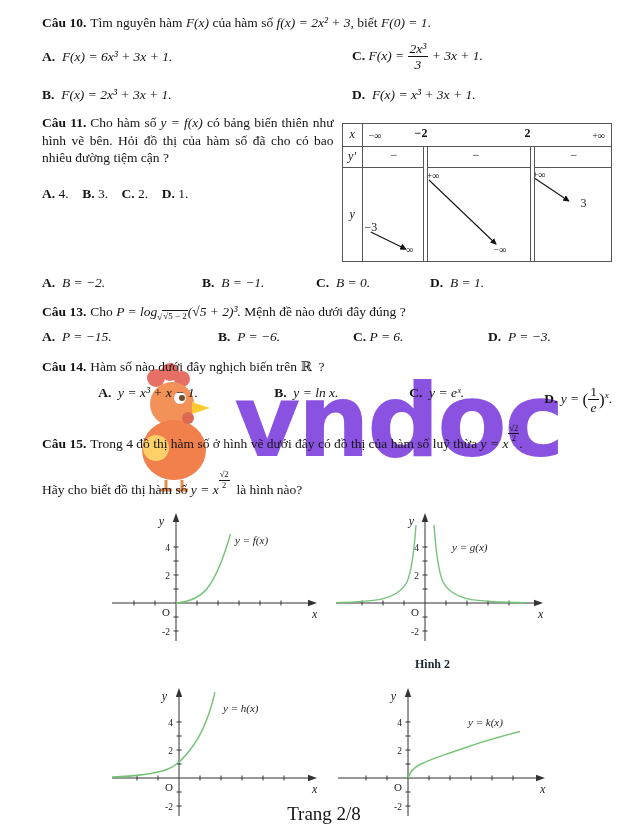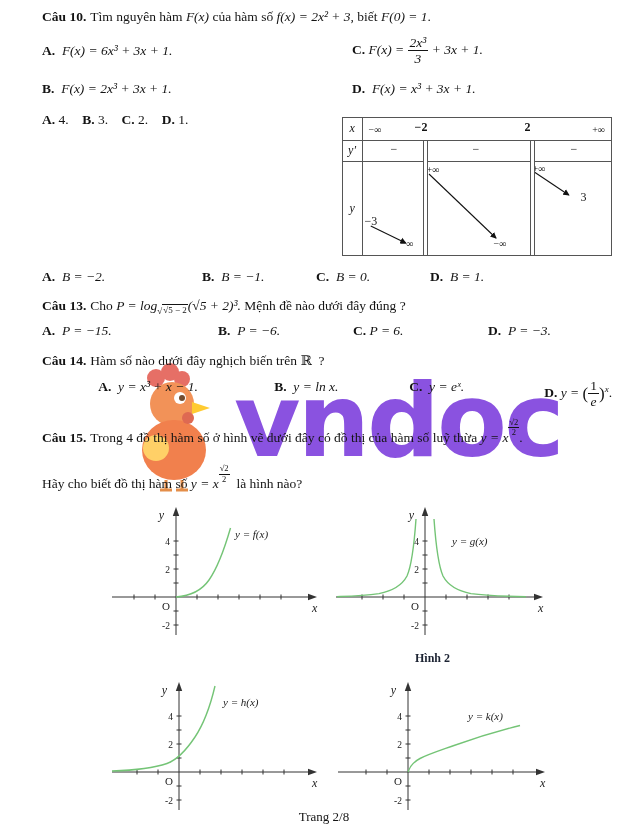--- a/index.html
+++ b/index.html
@@ -5,21 +5,21 @@
   html,body{margin:0;padding:0;}
   body{width:640px;height:831px;position:relative;background:#fff;color:#141414;
        font-family:"Liberation Serif","DejaVu Serif",serif;font-size:13.5px;overflow:hidden;}
   .content{position:absolute;inset:0;padding:8px 28px 0 42px;z-index:1;}
   p{margin:0;line-height:1.32;}
   .pw{white-space:pre-wrap;}
   .b{font-weight:700;}
   .mi{font-style:italic;}
   .qlabel{font-weight:700;margin-right:4px;}
   .qline{margin-top:10px;}
-  .qline.first{margin-top:0;}
+  .qline.first{margin-top:6px;}
 
   
   .optgrid2{display:grid;grid-template-columns:310px 1fr;align-items:center;margin-top:9px;row-gap:14px;}
   .optrow{display:flex;margin-top:5px;}
   .optrow .o1{width:160px;} .optrow .o2{width:114px;} .optrow .o3{width:114px;}
   .optrow4 .o1{width:140px;} .optrow4 .o2{width:135px;margin-left:36px;} .optrow4 .o3{width:135px;}
 
   
   .frac{display:inline-block;vertical-align:-9px;text-align:center;line-height:1.12;}
   .fnum{display:block;border-bottom:1px solid #141414;padding:0 2px;}
@@ -30,21 +30,21 @@
   .bigp{font-size:27px;font-weight:400;vertical-align:-2px;line-height:0;}
   .mp{font-size:17px;vertical-align:-2px;}
   sub.base{font-size:9px;}
   .ol{border-top:1px solid #141414;padding:0 1px;}
   sup.ex{font-size:9px;}
 
   
   .q11row{display:flex;gap:8px;margin-top:10px;}
   .q11left{width:302px;}
   .q11left .jt{text-align:justify;}
-  .q11ans{margin-top:3px;}
+  .q11ans{margin-top:18px;}
   .bbt{position:relative;width:278px;height:137px;border:1px solid #555;margin-left:auto;margin-top:9px;font-size:12px;}
   .bbt .row{display:flex;}
   .lblc{width:19px;border-right:1px solid #555;display:flex;align-items:center;justify-content:center;font-style:italic;}
   .rowx{height:22px;border-bottom:1px solid #555;}
   .rowyp{height:20px;border-bottom:1px solid #555;}
   .rowy{height:93px;}
   .cellr{flex:1;position:relative;}
   .cellr span{position:absolute;}
   .inf{font-size:10px;}
   .dbar{position:absolute;top:23px;bottom:0;width:3px;background:#fff;border-left:1px solid #555;border-right:1px solid #555;z-index:2;}
@@ -52,21 +52,21 @@
   
   .graphs{display:grid;grid-template-columns:226px 226px;margin-top:8px;padding-left:62px;row-gap:10px;}
   .gcap{width:205px;text-align:center;font-weight:700;font-size:12px;color:#1d2433;margin-top:-4px;}
   .gsvg text{fill:#222;font-family:"Liberation Serif","DejaVu Serif",serif;}
   .gt{font-size:9.5px;}
   .ga{font-size:12px;font-style:italic;}
   .go{font-size:11px;}
   .gl{font-size:11px;font-style:italic;}
 
   
-  .footer{position:absolute;left:0;right:0;bottom:6px;text-align:center;font-size:13px;z-index:1;margin-left:8px;}
+  .footer{position:absolute;left:0;right:0;bottom:6px;text-align:center;font-size:19px;z-index:1;margin-left:8px;}
   .watermark{position:absolute;left:126px;top:358px;width:490px;height:140px;z-index:0;display:flex;align-items:center;}
   .wm-text{font-family:"DejaVu Sans",sans-serif;font-weight:700;font-size:102px;line-height:1;
            color:#6d28d9;opacity:0.8;letter-spacing:-3px;margin-left:4px;margin-top:-14px;}
 </style>
 </head>
 <body>
 
 <div class="watermark">
   <svg width="104" height="132" viewBox="0 0 104 132" opacity="0.85">
     <circle cx="30" cy="16" r="9" fill="#e2574c"></circle>
@@ -89,20 +89,21 @@
   <p class="qline first pw"><span class="qlabel">Câu 10.</span><span><span>Tìm nguyên hàm </span><span class="mi">F(x)</span><span> của hàm số </span><span class="mi">f(x) = 2x² + 3</span><span>, biết </span><span class="mi">F(0) = 1</span><span>.</span></span></p>
   <div class="optgrid2">
     <p class="pw"><span class="b">A.  </span><span class="mi">F(x) = 6x³ + 3x + 1.</span></p>
     <p><span class="b pw">C.</span>  <span class="mi">F(x) = </span><span class="frac"><span class="fnum mi">2x³</span><span class="fden mi">3</span></span><span class="mi pw"> + 3x + 1.</span></p>
     <p class="pw"><span class="b">B.  </span><span class="mi">F(x) = 2x³ + 3x + 1.</span></p>
     <p class="pw"><span class="b">D.  </span><span class="mi">F(x) = x³ + 3x + 1.</span></p>
   </div>
 
   <div class="q11row">
     <div class="q11left">
+      <p class="jt pw"><span class="qlabel">Câu 11.</span><span><span>Cho hàm số </span><span class="mi">y = f(x)</span><span> có bảng biến thiên như hình vẽ bên. Hỏi đồ thị của hàm số đã cho có bao nhiêu đường tiệm cận ?</span></span></p>
       <p class="q11ans pw"><span class="b">A.</span><span> 4.    </span><span class="b">B.</span><span> 3.    </span><span class="b">C.</span><span> 2.    </span><span class="b">D.</span><span> 1.</span></p>
     </div>
     <div class="bbt">
       <div class="row rowx">
         <div class="lblc">x</div>
         <div class="cellr">
           <span class="inf" style="left:6px;top:6px;">−∞</span>
           <span class="b" style="left:52px;top:2px;">−2</span>
           <span class="b" style="left:162px;top:2px;">2</span>
           <span class="inf" style="right:6px;top:6px;">+∞</span>

